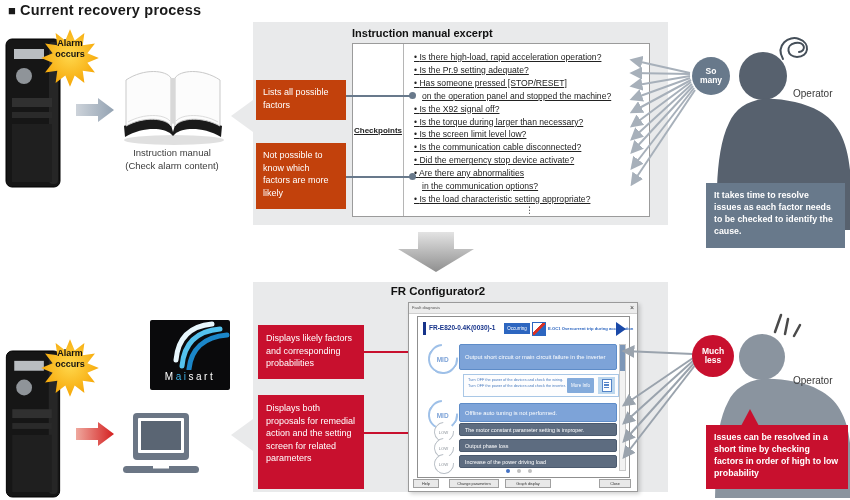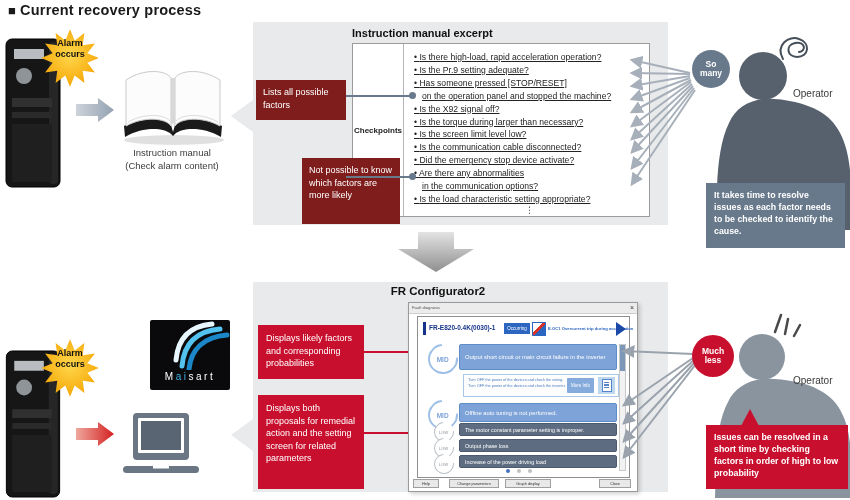--- a/index.html
+++ b/index.html
@@ -19,29 +19,29 @@
   
   .star-text{font-size:9px;font-weight:bold;color:#111;text-align:center;line-height:11px;}
 
   
   .caption{font-size:9.5px;color:#3c3c3c;text-align:center;line-height:13px;}
 
   
   .excerpt-title{font-size:11px;font-weight:bold;color:#111;}
   .excerpt-box{background:#fff;border:1px solid #9b9b9b;display:flex;}
   .chk-col{width:50px;border-right:1px solid #b5b5b5;display:flex;align-items:center;justify-content:center;}
-  .chk-col span{font-size:8px;font-weight:bold;color:#222;}
+  .chk-col span{font-size:8px;font-weight:bold;color:#222;text-decoration:underline;}
   .chk-list{flex:1;padding:7px 4px 2px 10px;}
   .chk-line{font-size:8.6px;line-height:12.9px;color:#222;padding-left:8px;text-indent:-8px;white-space:nowrap;text-decoration:underline;}
   .chk-line:not(.cont)::before{content:"• ";}
   .chk-line.cont{padding-left:8px;text-indent:0;}
   .chk-ellipsis{text-align:center;font-size:9px;color:#222;line-height:9px;}
 
   
-  .teal-box{background:#7f1d1d;color:#fff;font-size:9px;line-height:1.4;padding:6px 7px;}
+  .teal-box{background:#c2410c;color:#fff;font-size:9px;line-height:1.4;padding:6px 7px;}
   .red-box{background:#c8102e;color:#fff;font-size:9px;line-height:1.4;padding:7px 8px;}
   .note-box{background:#68798b;color:#fff;font-size:8.8px;font-weight:bold;line-height:1.35;padding:7px 8px;}
   .note-box.red{background:#c8102e;}
 
   
   .slate-line{background:#68798b;height:2px;}
   .slate-dot{width:7px;height:7px;border-radius:50%;background:#68798b;}
   .red-line{background:#c8102e;}
   .red-dot{width:7px;height:7px;border-radius:50%;background:#c8102e;}
 
@@ -175,21 +175,21 @@
       <div class="chk-line">Is the communication cable disconnected?</div>
       <div class="chk-line">Did the emergency stop device activate?</div>
       <div class="chk-line">Are there any abnormalities</div>
       <div class="chk-line cont">in the communication options?</div>
       <div class="chk-line">Is the load characteristic setting appropriate?</div>
       <div class="chk-ellipsis">⋮</div>
     </div>
   </div>
 
   <div class="abs teal-box" style="left:256px;top:80px;width:90px;height:40px;box-sizing:border-box;">Lists all possible factors</div>
-  <div class="abs teal-box" style="left:256px;top:158px;width:98px;height:66px;box-sizing:border-box;margin-left:46px;">Not possible to know which factors are more likely</div>
+  <div class="abs teal-box" style="left:256px;top:143px;width:90px;height:66px;box-sizing:border-box;">Not possible to know which factors are more likely</div>
   <div class="abs slate-line" style="left:346px;top:95px;width:67px;"></div>
   <div class="abs slate-dot" style="left:409px;top:92px;"></div>
   <div class="abs slate-line" style="left:346px;top:176px;width:67px;"></div>
   <div class="abs slate-dot" style="left:409px;top:173px;"></div>
 
   <svg class="abs" style="left:598px;top:33px;" width="125" height="175" viewBox="0 0 125 175">
     <defs>
         <marker id="ah1" viewBox="0 0 10 10" refX="8" refY="5" markerWidth="6.5" markerHeight="6.5" orient="auto-start-reverse">
       <path d="M0,0 L10,5 L0,10 Z" fill="#a7b0ba"></path>
         </marker>
@@ -210,21 +210,21 @@
 
   <svg class="abs" style="left:713px;top:42px;" width="137" height="188" viewBox="0 0 137 188">
     <g fill="#57616e">
       <circle cx="50" cy="34" r="24"></circle>
       <path d="M50,57 C34,59 22,67 16,81 C8,97 5,120 4,145 L3,188 L137,188 L137,128 C134,98 124,79 106,69 C92,61 68,56 50,57 Z"></path>
     </g>
   </svg>
   <svg class="abs" style="left:775px;top:33px;" width="40" height="32" viewBox="0 0 40 32">
     <path d="M8,26 C0,12 14,2 24,6 C36,10 34,24 22,24 C12,24 10,12 20,10 C30,8 32,18 24,19" fill="none" stroke="#454f59" stroke-width="2" stroke-linecap="round"></path>
   </svg>
-  <div class="abs bubble slate" style="left:692px;top:50px;width:38px;height:38px;">
+  <div class="abs bubble slate" style="left:692px;top:57px;width:38px;height:38px;">
     <span>So</span>
       <span>many</span>
   </div>
   <div class="abs op-label" style="left:793px;top:88px;">Operator</div>
   <div class="abs note-box" style="left:706px;top:148px;width:139px;height:65px;box-sizing:border-box;margin-top:35px;">It takes time to resolve issues as each factor needs to be checked to identify the cause.</div>
 
   <svg class="abs" style="left:392px;top:228px;" width="92" height="48" viewBox="0 0 92 48">
     <defs>
         <linearGradient id="da" x1="0" y1="0" x2="0" y2="1">
       <stop offset="0%" stop-color="#e3e3e3"></stop>

